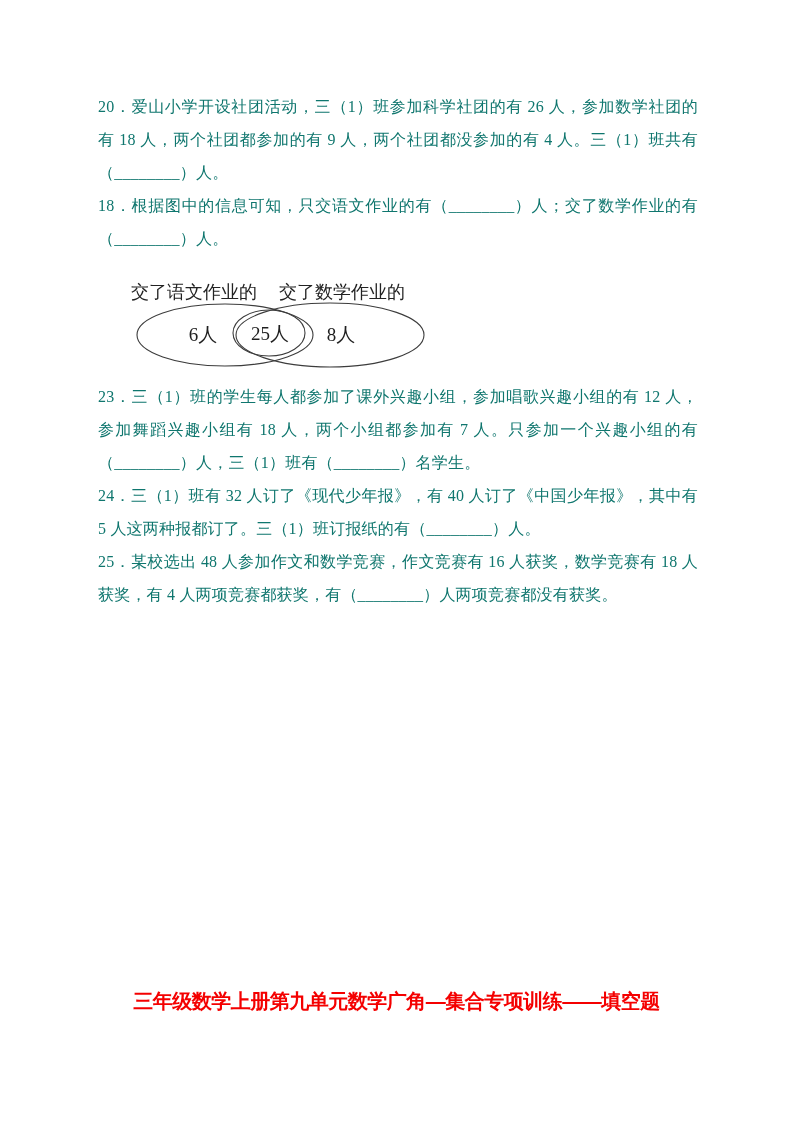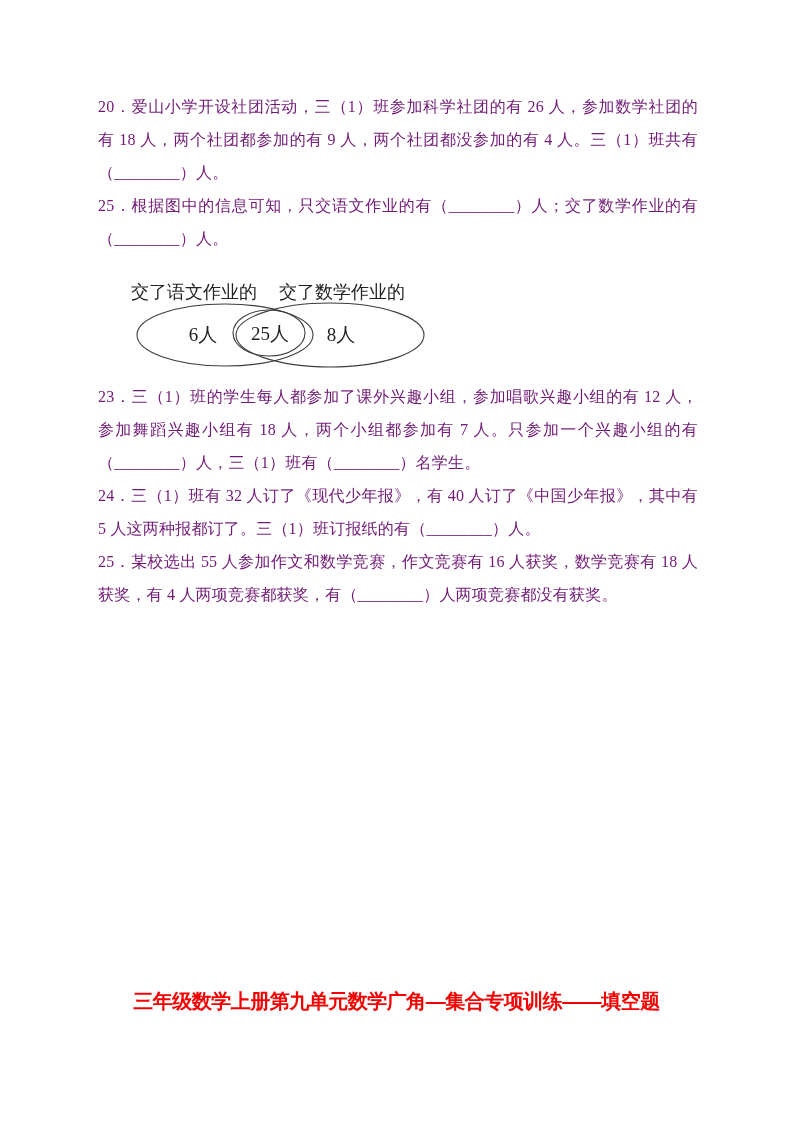--- a/index.html
+++ b/index.html
@@ -23,21 +23,21 @@
     position: absolute;
     left: 98px;
     top: 90px;
     width: 600px;
   }
   p.question {
     margin: 0;
     padding: 0;
     font-size: 16px;
     line-height: 33px;
-    color: #701a75;
+    color: #0f766e;
     text-align: justify;
     letter-spacing: 0.2px;
   }
   .venn-wrap {
     margin: 23px 0 6px 28px;
     width: 312px;
     height: 96px;
   }
   .venn-wrap svg {
     display: block;
@@ -74,21 +74,21 @@
 </style>
 </head>
 <body>
 
 <div class="doc-page">
 
   <div class="content">
 
     <p class="question">20．爱山小学开设社团活动，三（1）班参加科学社团的有 26 人，参加数学社团的有 18 人，两个社团都参加的有 9 人，两个社团都没参加的有 4 人。三（1）班共有（________）人。</p>
 
-    <p class="question">25．根据图中的信息可知，只交语文作业的有（________）人；交了数学作业的有（________）人。</p>
+    <p class="question">18．根据图中的信息可知，只交语文作业的有（________）人；交了数学作业的有（________）人。</p>
 
     <div class="venn-wrap">
       <svg width="312" height="96" viewBox="0 0 312 96" xmlns="http://www.w3.org/2000/svg">
         <text class="venn-label" x="5" y="20">交了语文作业的</text>
         <text class="venn-label" x="153" y="20">交了数学作业的</text>
 
         <ellipse class="venn-ellipse" cx="99" cy="57" rx="88" ry="31" style="stroke: rgb(60, 60, 60);"></ellipse>
         <ellipse class="venn-ellipse" cx="204" cy="57" rx="94" ry="32" style="stroke: rgb(60, 60, 60);"></ellipse>
         <ellipse class="venn-ellipse" cx="143" cy="55" rx="36" ry="23" style="stroke: rgb(60, 60, 60);"></ellipse>
 
@@ -96,19 +96,19 @@
         <text class="venn-value" x="144" y="62">25人</text>
         <text class="venn-value" x="215" y="63">8人</text>
       </svg>
     </div>
 
 
     <p class="question">23．三（1）班的学生每人都参加了课外兴趣小组，参加唱歌兴趣小组的有 12 人，参加舞蹈兴趣小组有 18 人，两个小组都参加有 7 人。只参加一个兴趣小组的有（________）人，三（1）班有（________）名学生。</p>
 
     <p class="question">24．三（1）班有 32 人订了《现代少年报》，有 40 人订了《中国少年报》，其中有 5 人这两种报都订了。三（1）班订报纸的有（________）人。</p>
 
-    <p class="question">25．某校选出 55 人参加作文和数学竞赛，作文竞赛有 16 人获奖，数学竞赛有 18 人获奖，有 4 人两项竞赛都获奖，有（________）人两项竞赛都没有获奖。</p>
+    <p class="question">25．某校选出 48 人参加作文和数学竞赛，作文竞赛有 16 人获奖，数学竞赛有 18 人获奖，有 4 人两项竞赛都获奖，有（________）人两项竞赛都没有获奖。</p>
 
   </div>
 
   <p class="doc-title" style="color: rgb(244, 0, 0);">三年级数学上册第九单元数学广角—集合专项训练——填空题</p>
 
 </div>
 
 </body></html>

